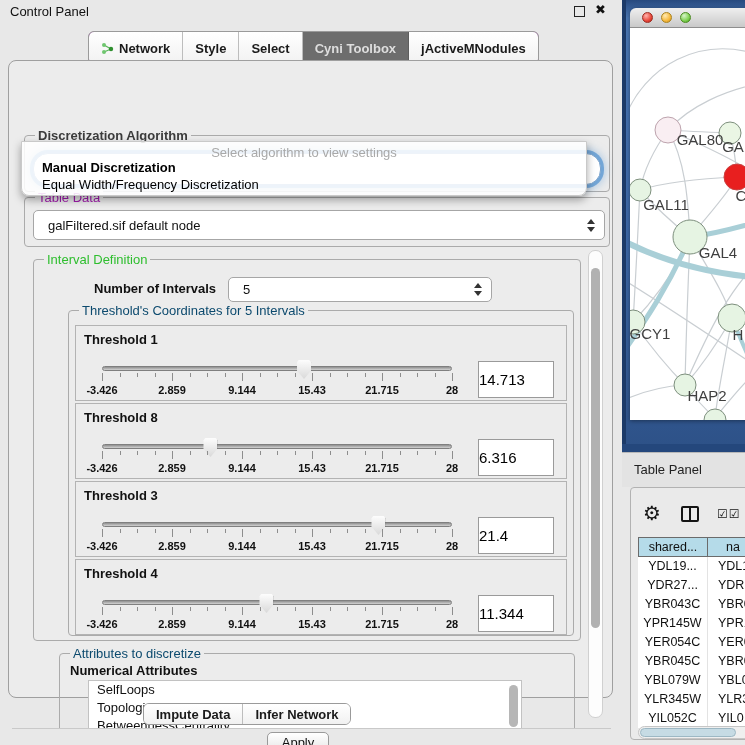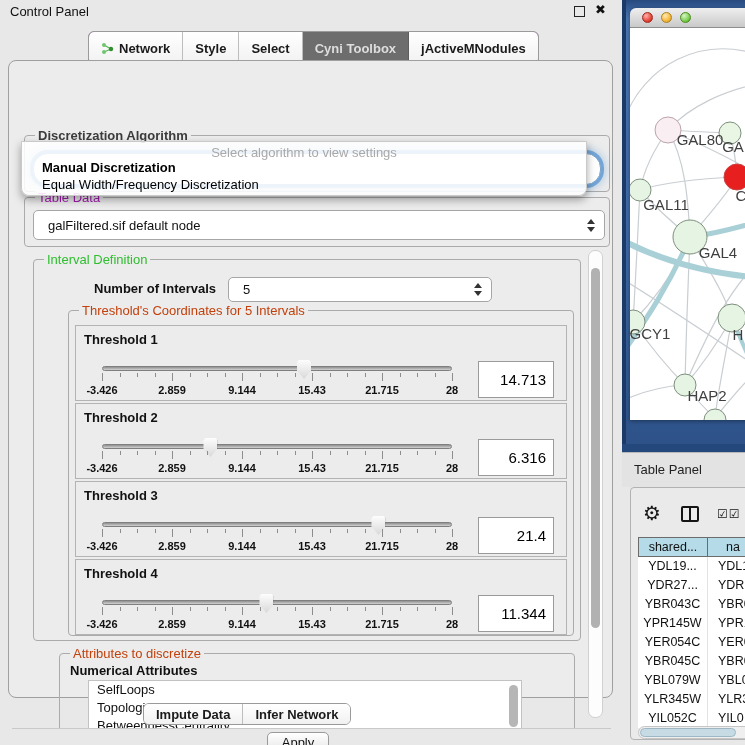--- a/index.html
+++ b/index.html
@@ -20,21 +20,21 @@
   .tab:last-child{border-right:none;}
   .tab.selected{background:#6d6d6d;color:#dedede;border-right:1px solid #5e5e5e;}
   .tab .ticon{display:inline-flex;width:13px;height:13px;}
 
   .main-box{position:absolute;left:8px;top:60px;width:605px;height:638px;background:#ececec;
             border:1px solid #9f9f9f;border-radius:8px;}
   .group{position:absolute;border:1px solid #ababab;border-radius:4px;}
   .grouplabel{position:absolute;top:-8px;left:10px;background:#ececec;padding:0 3px;font-size:13px;white-space:nowrap;}
   .glabel-dark{color:#3c3c3c;font-weight:bold;}
   .glabel-green{color:#2ebe2e;}
-  .glabel-blue{color:#c2410c;}
+  .glabel-blue{color:#0c4a6e;}
 
   .combo{position:absolute;background:#fff;border:1px solid #a6a6a6;border-radius:5px;display:flex;align-items:center;}
   .combo .cval{padding-left:14px;font-size:13px;color:#111;flex:1;}
   .spinner{width:26px;display:flex;flex-direction:column;align-items:center;gap:3px;}
   .arr-up{width:0;height:0;border-left:4px solid transparent;border-right:4px solid transparent;border-bottom:5px solid #333;}
   .arr-dn{width:0;height:0;border-left:4px solid transparent;border-right:4px solid transparent;border-top:5px solid #333;}
 
   .algo-combo{left:24px;top:92px;width:568px;height:32px;border-radius:15px;border:1px solid #7ba3cc;
               box-shadow:0 0 0 3px rgba(95,154,210,.8),0 0 8px 4px rgba(110,165,220,.5);}
 
@@ -56,21 +56,21 @@
          background:linear-gradient(#8f8f8f,#d2d2d2);}
   .thumbp{position:absolute;top:34px;width:14px;height:19px;background:linear-gradient(#fdfdfd,#d9d9d9);
           clip-path:polygon(12% 0,88% 0,100% 12%,100% 55%,50% 100%,0 55%,0 12%);
           filter:drop-shadow(0 0 1px #707070);}
   .ticks{position:absolute;left:26px;top:47px;width:351px;height:9px;}
   .tick{position:absolute;width:1px;background:#8d8d8d;top:0;}
   .tick.minor{height:4px;}
   .tick.major{height:8px;}
   .ticklab{position:absolute;top:58px;transform:translateX(-50%);font-size:11px;font-weight:bold;color:#111;white-space:nowrap;}
   .tval{position:absolute;left:402px;top:35px;width:76px;height:37px;background:#fff;border:1px solid #9a9a9a;
-        font-size:15px;text-align:right;line-height:35px;padding-right:7px;color:#000;}
+        font-size:15px;text-align:left;line-height:35px;padding-right:7px;color:#000;}
 
   .attr-list{position:absolute;left:28px;top:26px;width:434px;height:80px;background:#fff;border:1px solid #c2c2c2;}
   .attr-item{padding-left:8px;font-size:13px;height:18px;line-height:18px;color:#111;white-space:nowrap;}
   .list-scroll{position:absolute;right:2px;top:2px;width:11px;height:60px;}
   .list-scroll .thumb{position:absolute;left:1px;top:2px;width:9px;height:42px;background:#b6b6b6;border-radius:5px;}
 
   .apply-btn{position:absolute;left:258px;top:671px;width:62px;height:21px;border:1px solid #9a9a9a;border-radius:5px;
              background:linear-gradient(#ffffff,#e6e6e6);font-size:13px;text-align:center;line-height:19px;color:#111;}
 
   
@@ -208,21 +208,21 @@
                 </div>
     <div class="tval">14.713</div>
   <div class="ticklab" style="left: 26px;">-3.426</div>
                 <div class="ticklab" style="left: 96px;">2.859</div>
                 <div class="ticklab" style="left: 166px;">9.144</div>
                 <div class="ticklab" style="left: 236px;">15.43</div>
                 <div class="ticklab" style="left: 306px;">21.715</div>
                 <div class="ticklab" style="left: 376px;">28</div>
               </div>
               <div class="tbox" style="top: 92px;">
-    <div class="tlabel">Threshold 2</div>
+    <div class="tlabel">Threshold 8</div>
     <div class="track"></div>
     <div class="thumbp" style="left: 127.499px;"></div>
     <div class="ticks">
                   <div class="tick major" style="left: 0px;"></div>
                   <div class="tick minor" style="left: 17.5px;"></div>
                   <div class="tick minor" style="left: 35px;"></div>
                   <div class="tick minor" style="left: 52.5px;"></div>
                   <div class="tick major" style="left: 70px;"></div>
                   <div class="tick minor" style="left: 87.5px;"></div>
                   <div class="tick minor" style="left: 105px;"></div>

